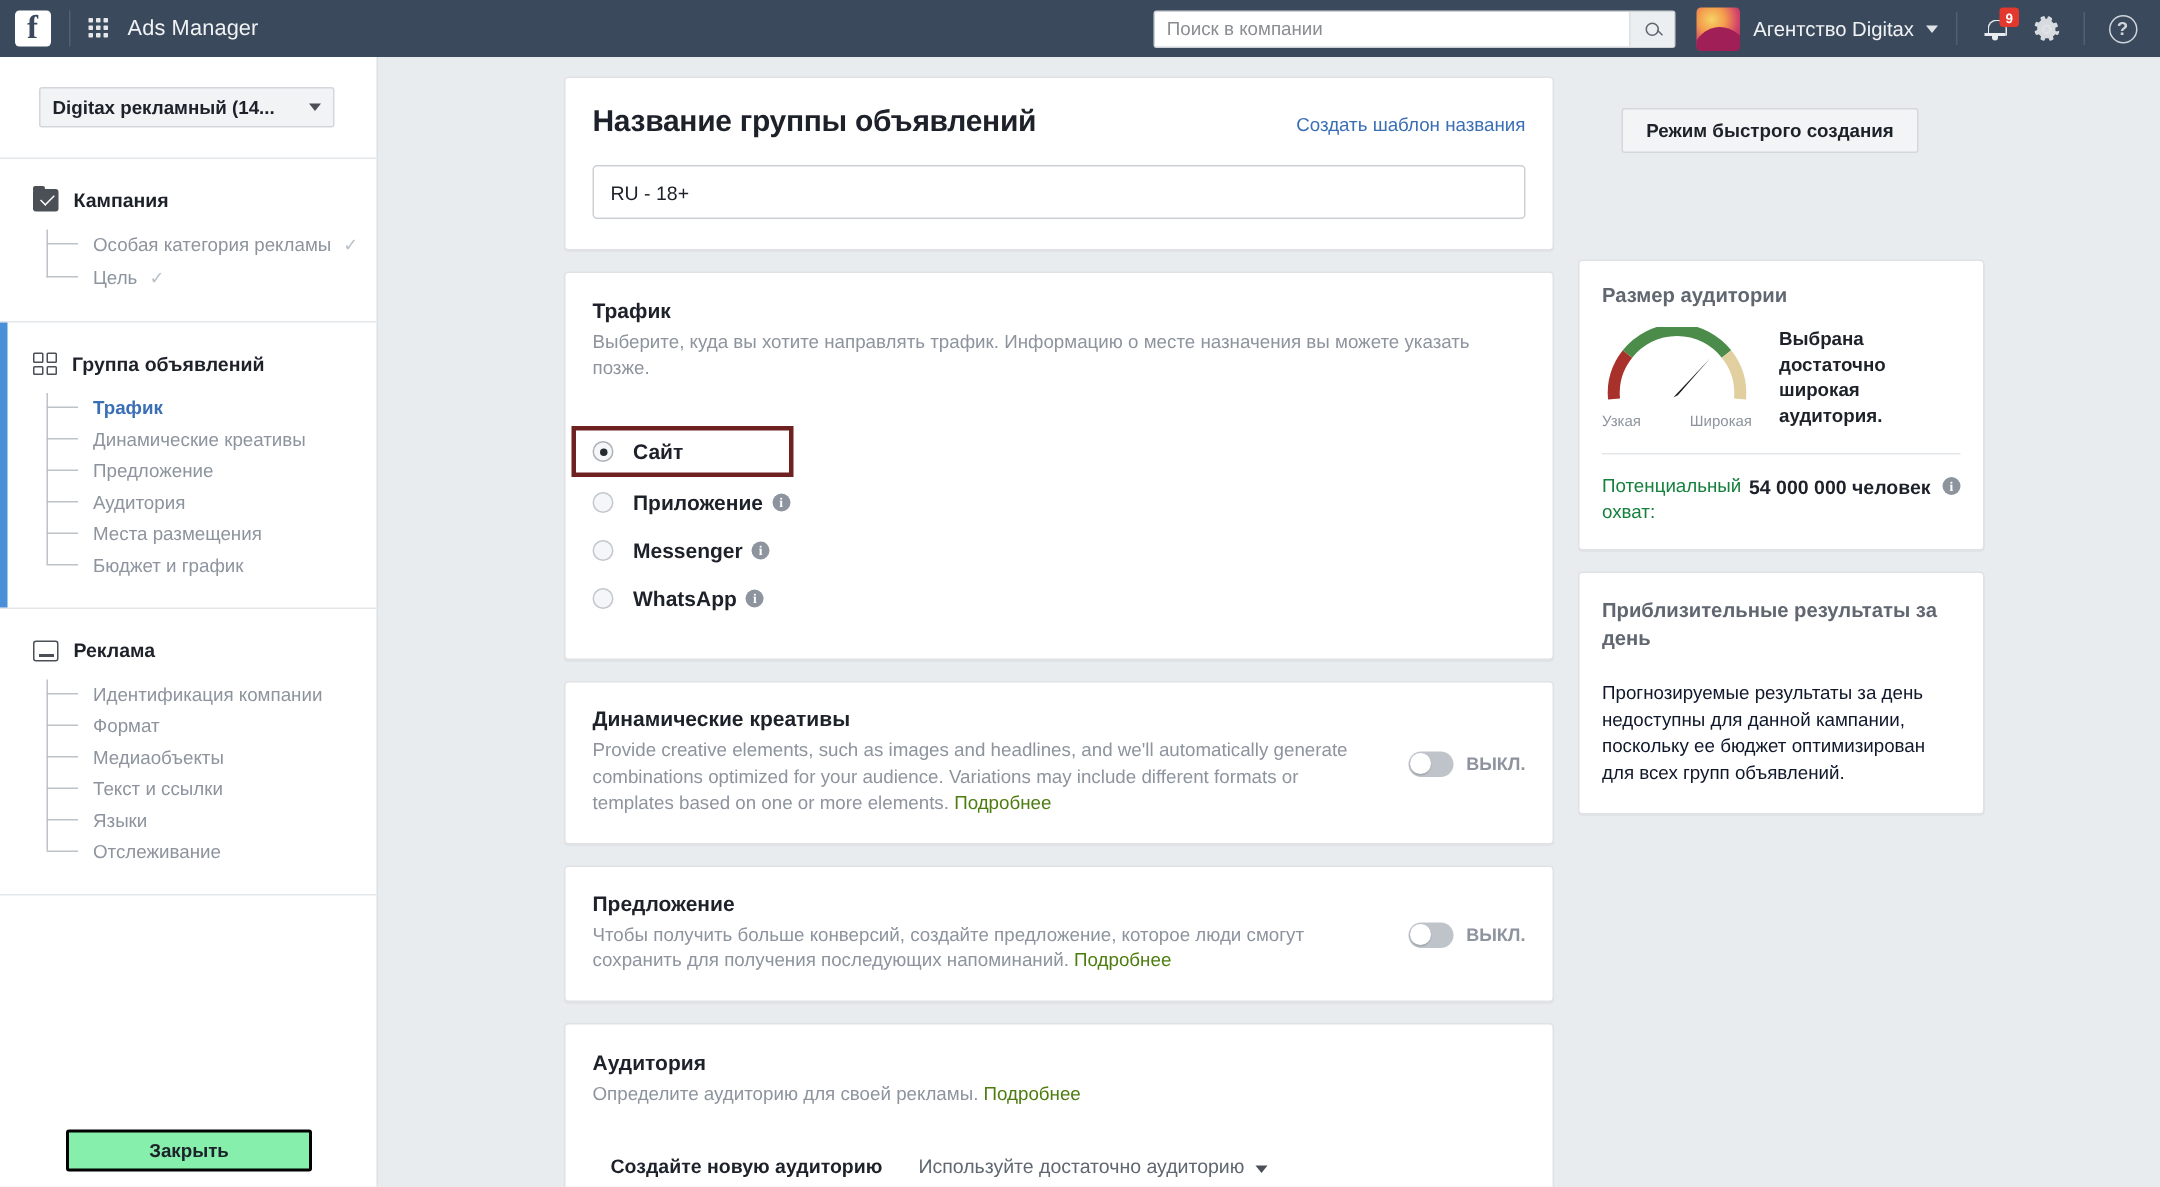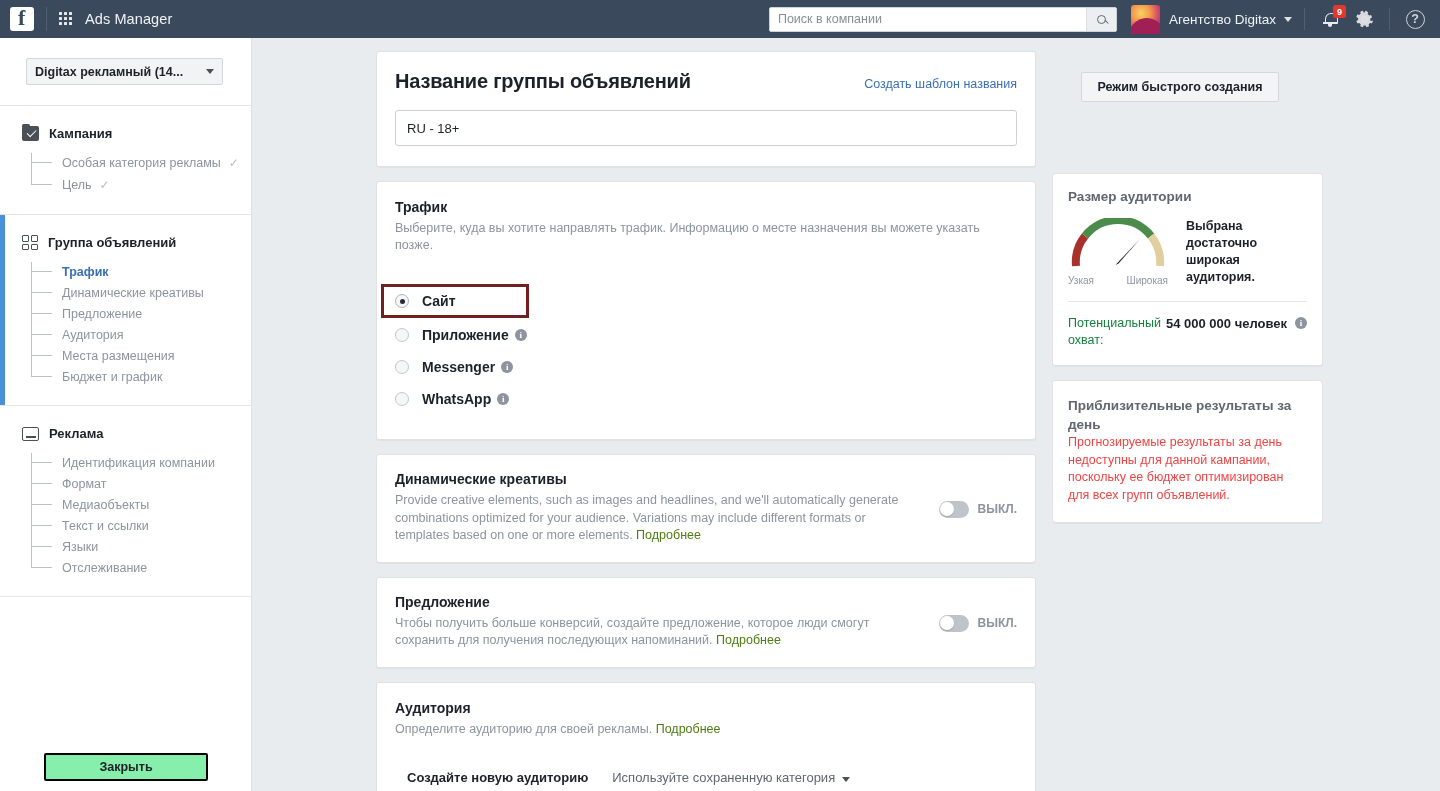--- a/index.html
+++ b/index.html
@@ -249,21 +249,21 @@
   .gauge { width: 100px; flex: none; position: relative; }
   .gauge-labels { display: flex; justify-content: space-between; margin-top: 1px; }
   .gauge-labels span { font-size: 10px; color: #8d949e; }
   .gauge-text { margin-left: 18px; font-size: 12.5px; font-weight: bold; color: #1d2129; line-height: 17px; }
   .rc-divider { height: 1px; background: #e4e7ea; margin: 15px 0 0 0; }
   .reach-row { display: flex; align-items: flex-start; margin-top: 13px; }
   .reach-label { width: 98px; font-size: 12.5px; color: #15803d; line-height: 17px; }
   .reach-val { flex: 1; font-size: 13px; font-weight: bold; color: #1d2129; line-height: 17px; }
   .rc2 { margin-top: 14px; padding: 15px 15px 18px 15px; }
   .rc2-title { font-size: 13.5px; font-weight: bold; color: #606770; line-height: 19px; }
-  .rc2-body { font-size: 12.5px; color: #ef4444; line-height: 17.5px; }
+  .rc2-body { margin-top: 19px; font-size: 12.5px; color: #0f172a; line-height: 17.5px; }
 </style>
 </head>
 <body>
 
 <div class="topnav">
   <div class="fb-logo"></div>
   <div class="nav-divider"></div>
   <div class="grid-icon">
     <i></i>
       <i></i>
@@ -478,21 +478,21 @@
         <div class="sec-title">Аудитория</div>
         <div class="tog-desc">
           <span>Определите аудиторию для своей рекламы. </span><span class="more-link">Подробнее</span>
         </div>
       </div>
       <div class="aud-tabs">
         <div class="aud-tab active">
           <span>Создайте новую аудиторию</span>
         </div>
         <div class="aud-tab">
-          <span>Используйте сохраненную категория</span><span class="tab-caret"></span>
+          <span>Используйте достаточно аудиторию</span><span class="tab-caret"></span>
         </div>
       </div>
     </div>
 
   </div>
 
   <div class="right-col">
 
     <div class="card rc">
       <div class="rc-title">Размер аудитории</div>

